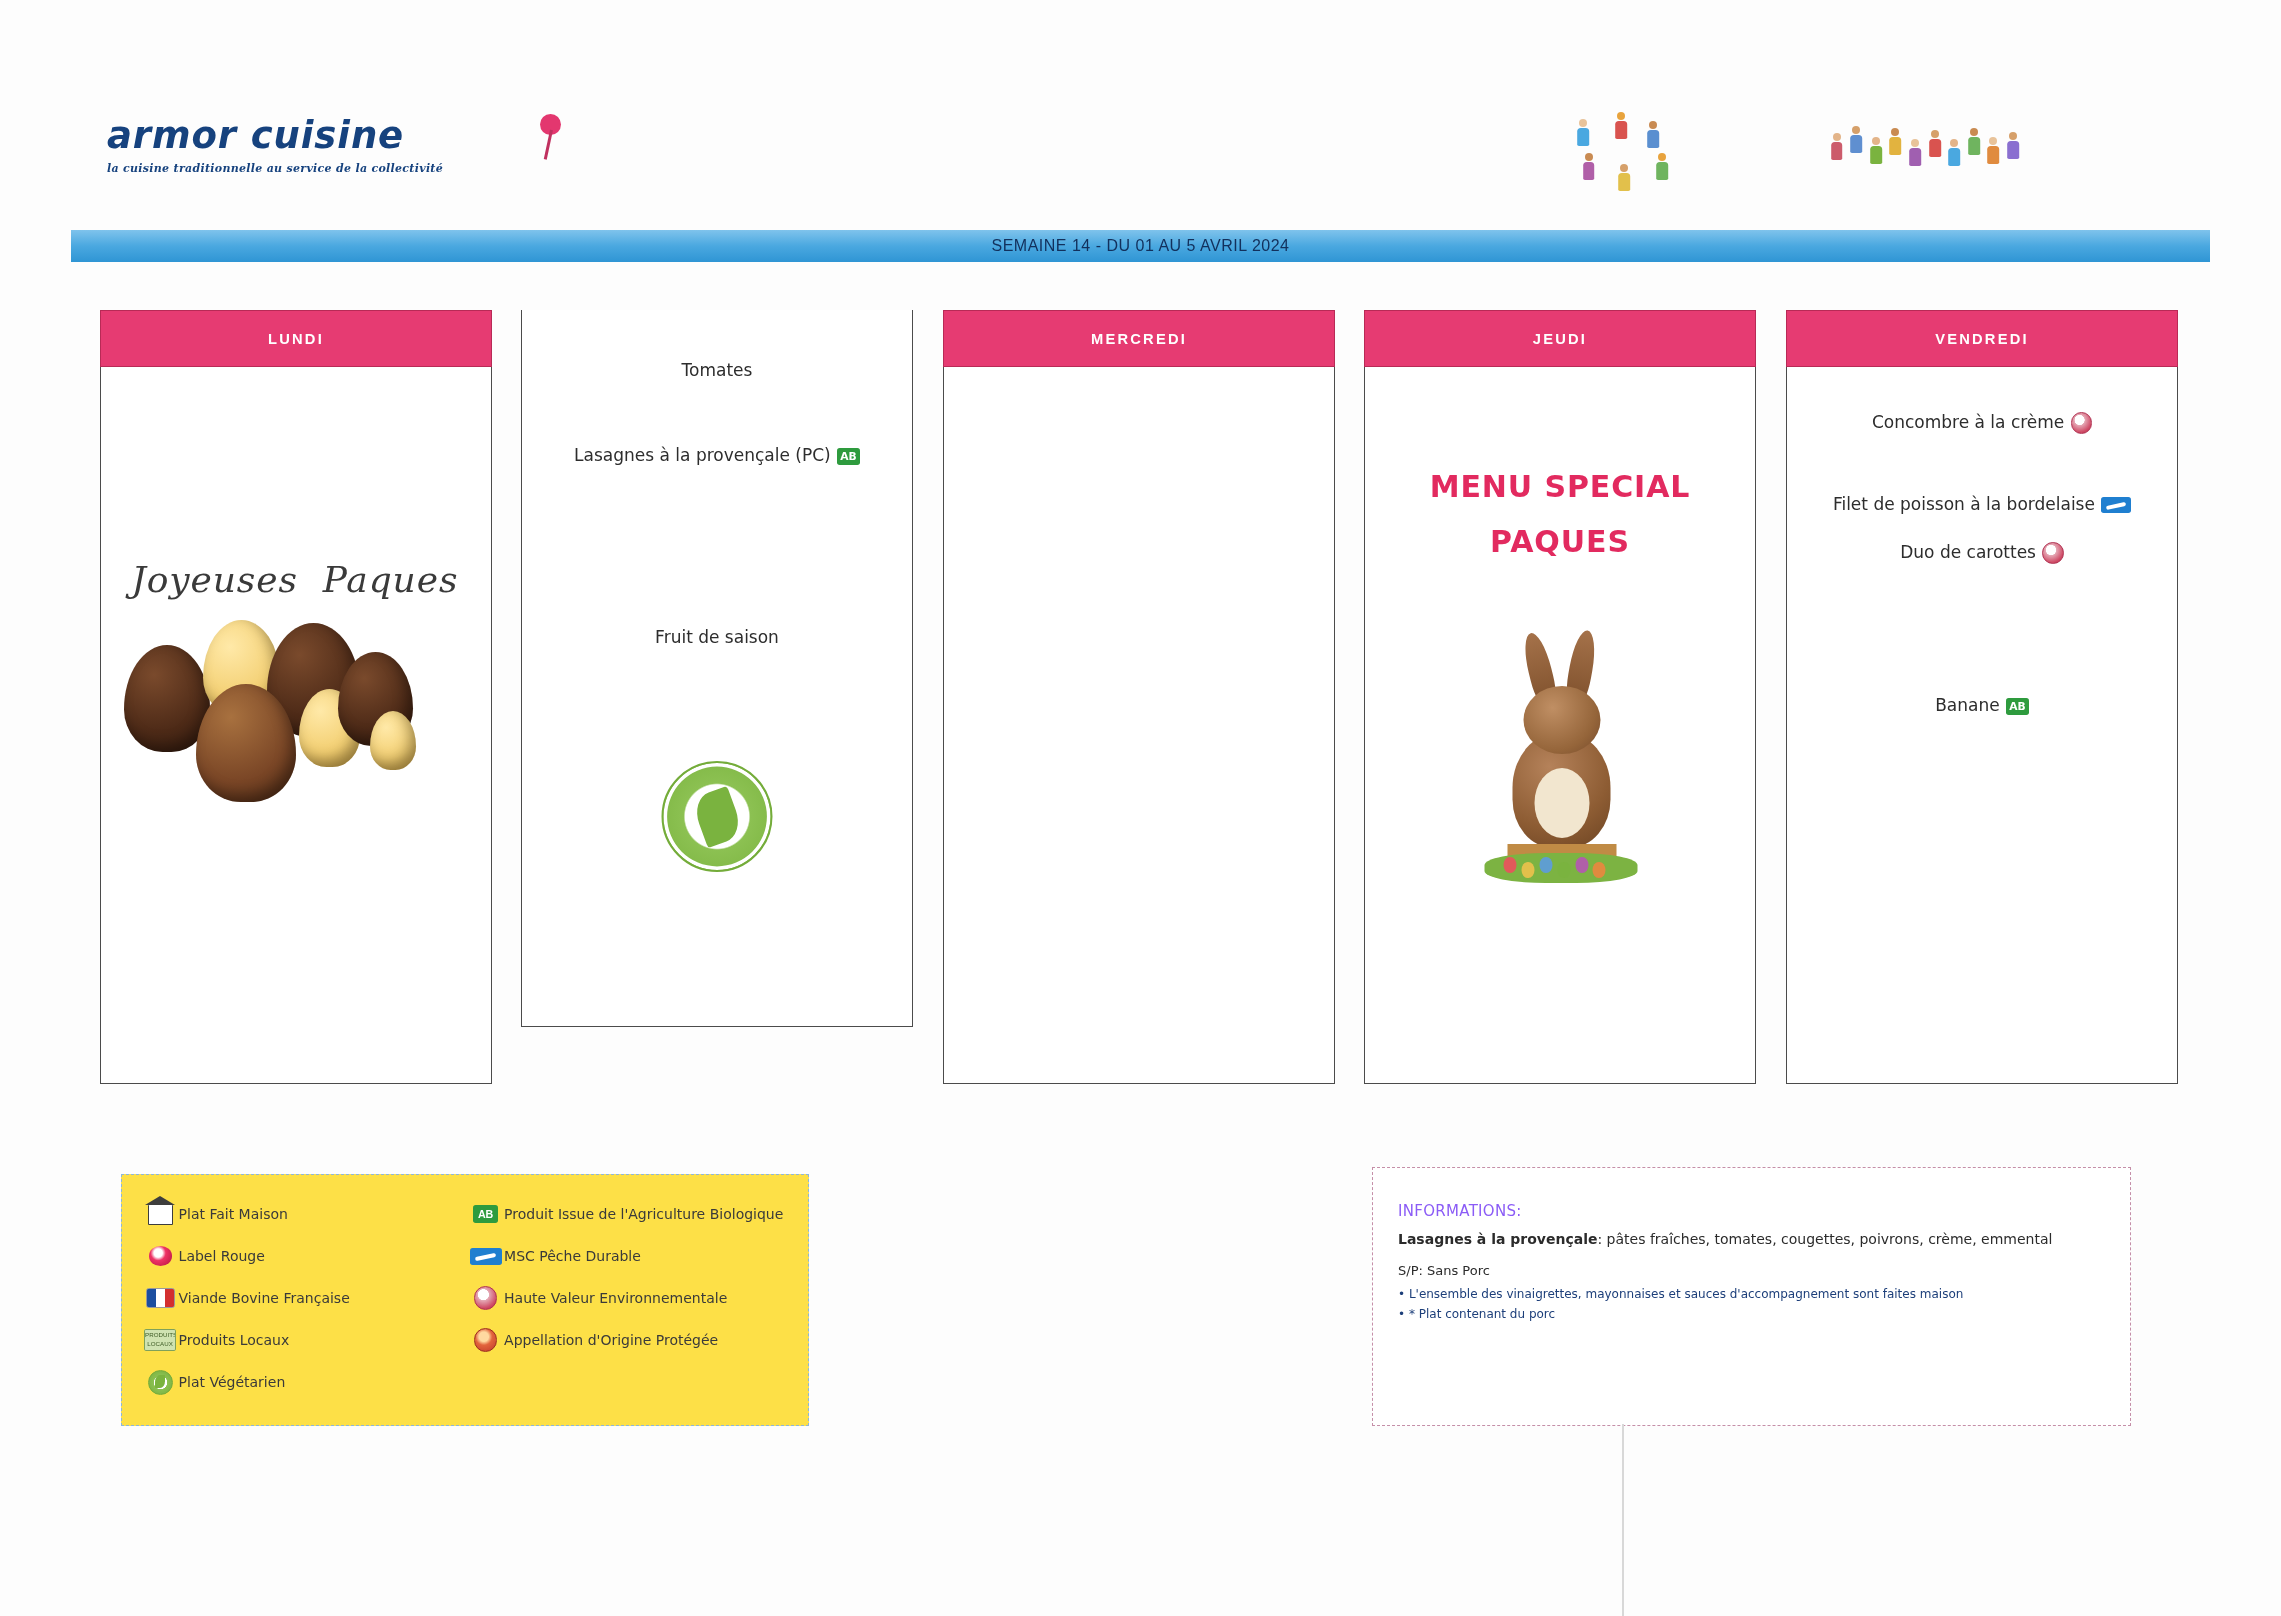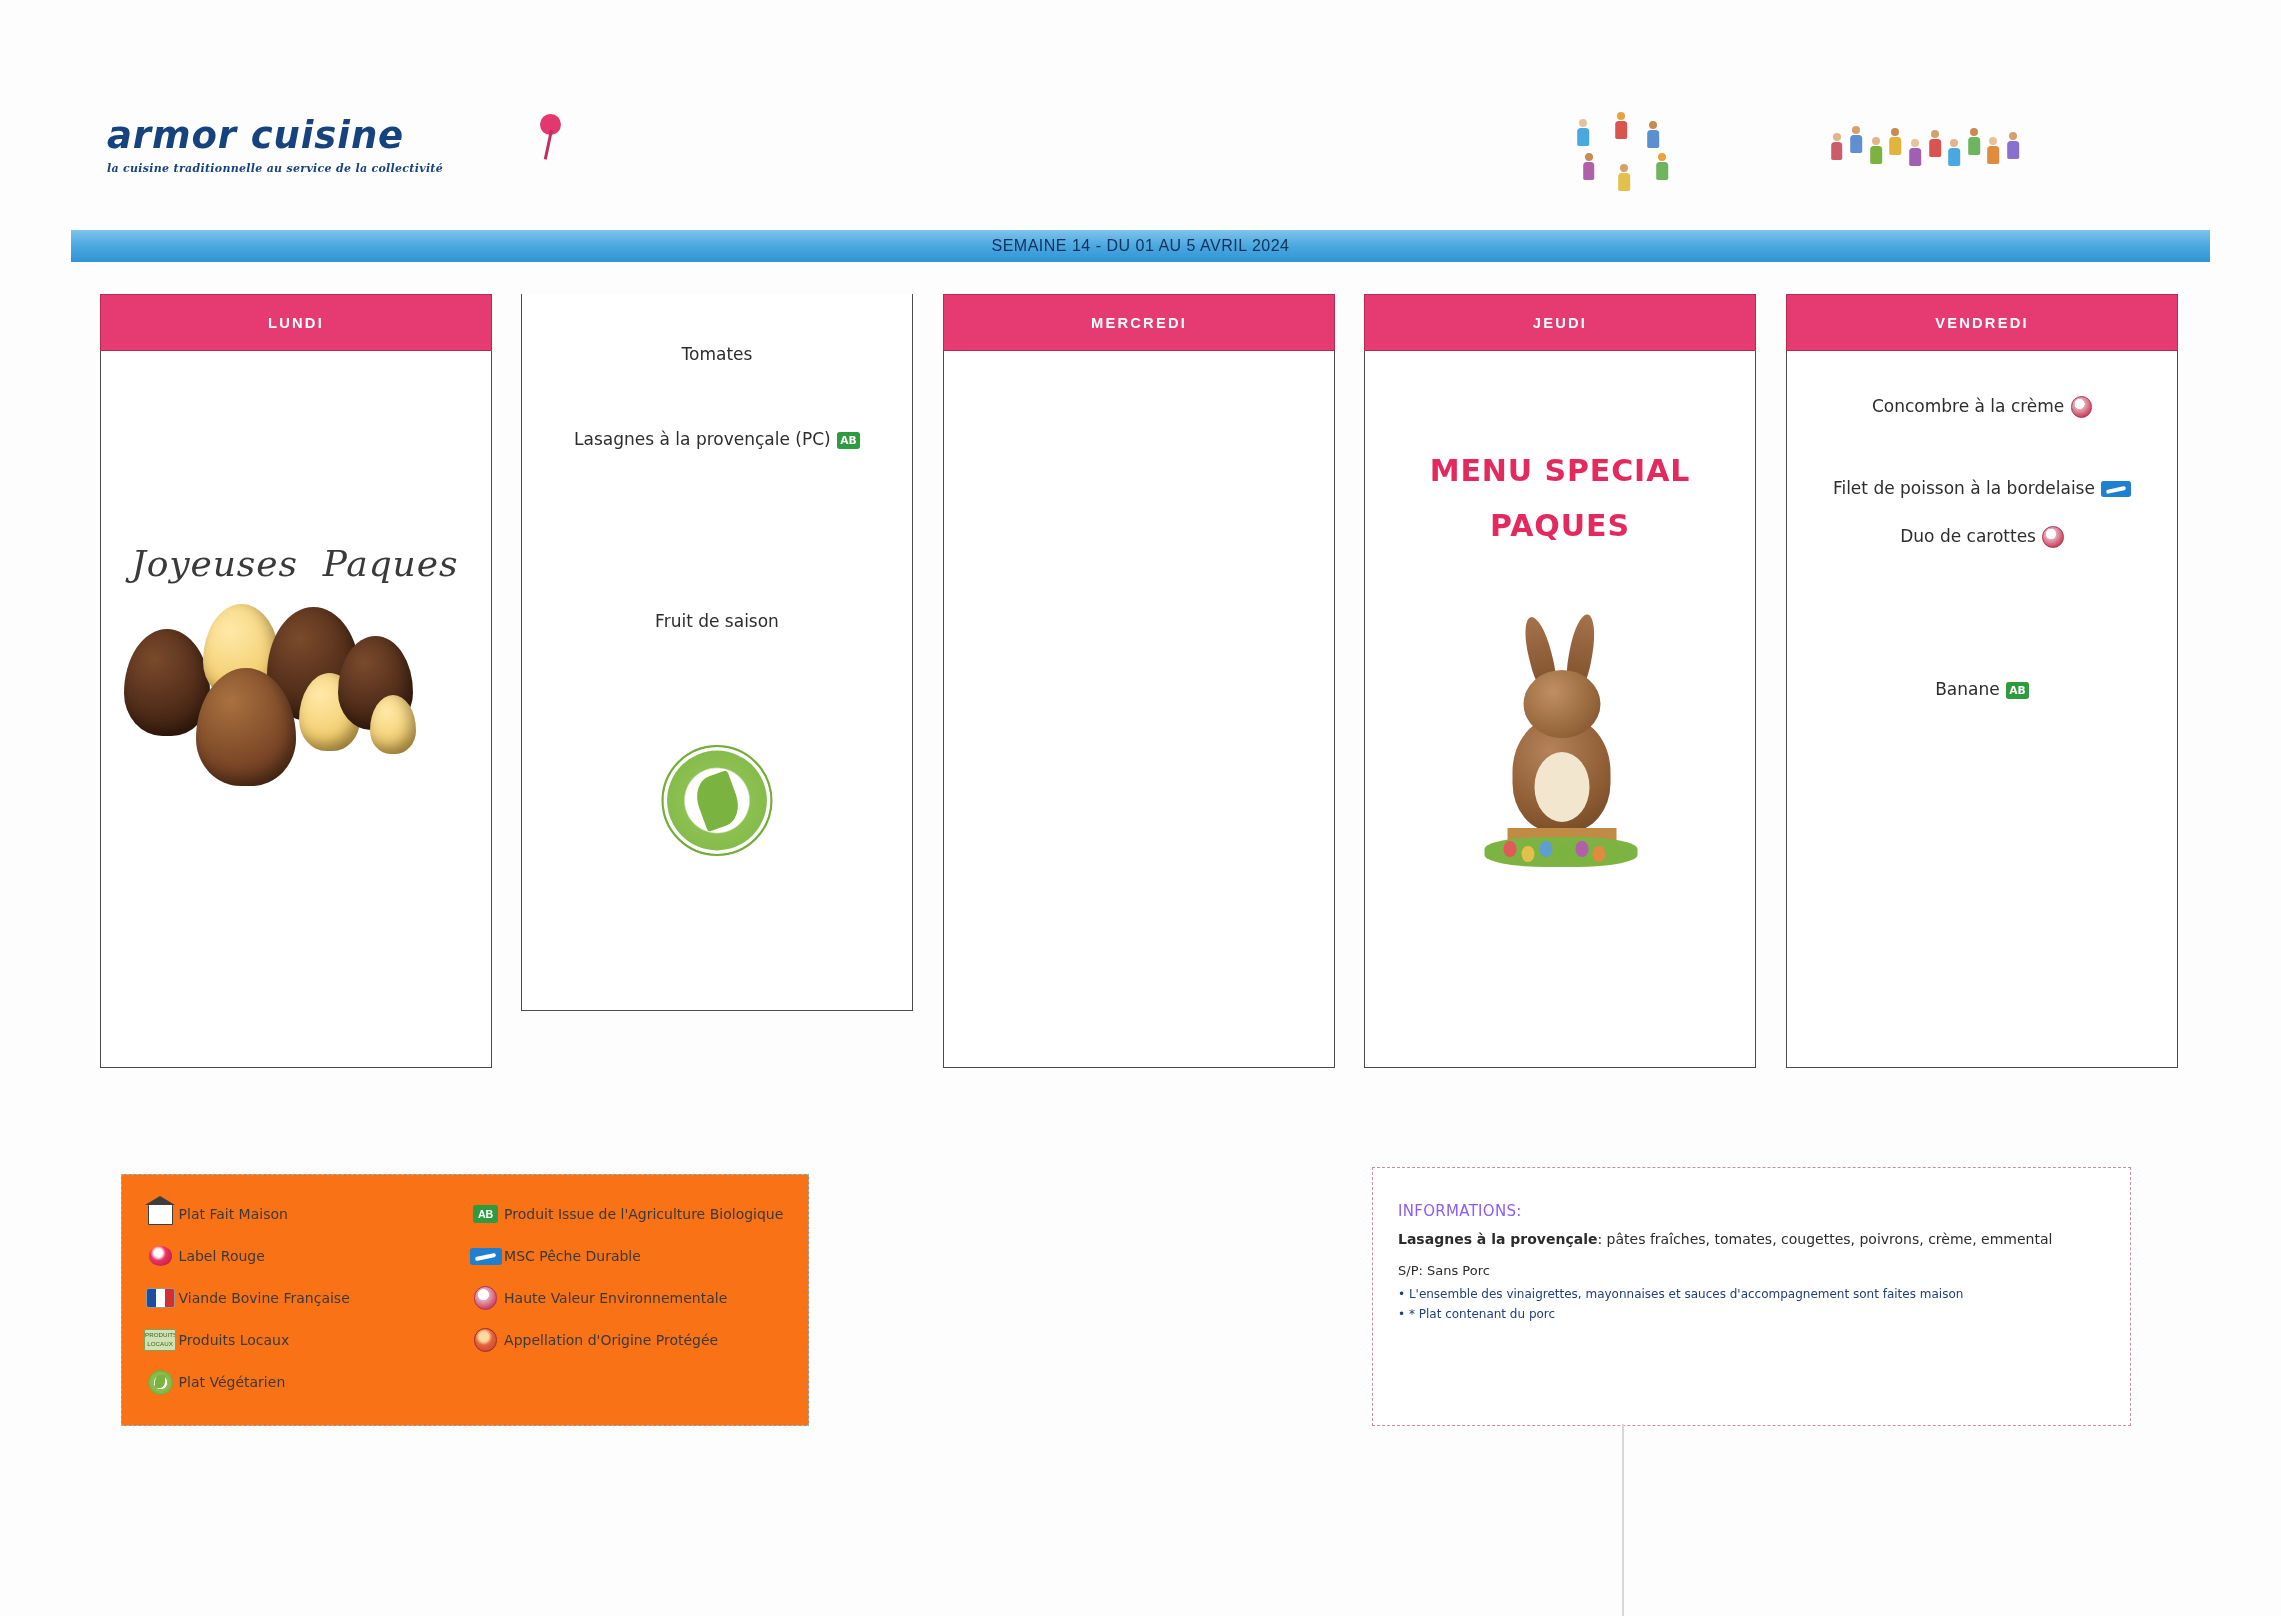--- a/index.html
+++ b/index.html
@@ -154,21 +154,21 @@
   
   .days {
     position: absolute;
     left: 100px;
     top: 294px;
     width: 2085px;
     height: 775px;
   }
   .day-col {
     position: absolute;
-    top: 0;
+    top: 16px;
     width: 392px;
     height: 773px;
   }
   .day-col.c0 { left: 0px; }
   .day-col.c1 { left: 421px; }
   .day-col.c2 { left: 843px; }
   .day-col.c3 { left: 1264px; }
   .day-col.c4 { left: 1686px; }
 
   .day-head {
@@ -371,21 +371,21 @@
   }
 
   
   .legend {
     position: absolute;
     left: 121px;
     top: 1174px;
     width: 686px;
     height: 250px;
     border: 1.8px dashed #8fb6d8;
-    background: #f97316;
+    background: #fde047;
   }
   .legend-grid {
     position: absolute;
     left: 19.6px; top: 18px;
     width: 651px;
     display: flex;
     flex-wrap: wrap;
   }
   .leg-item {
     width: 50%;

